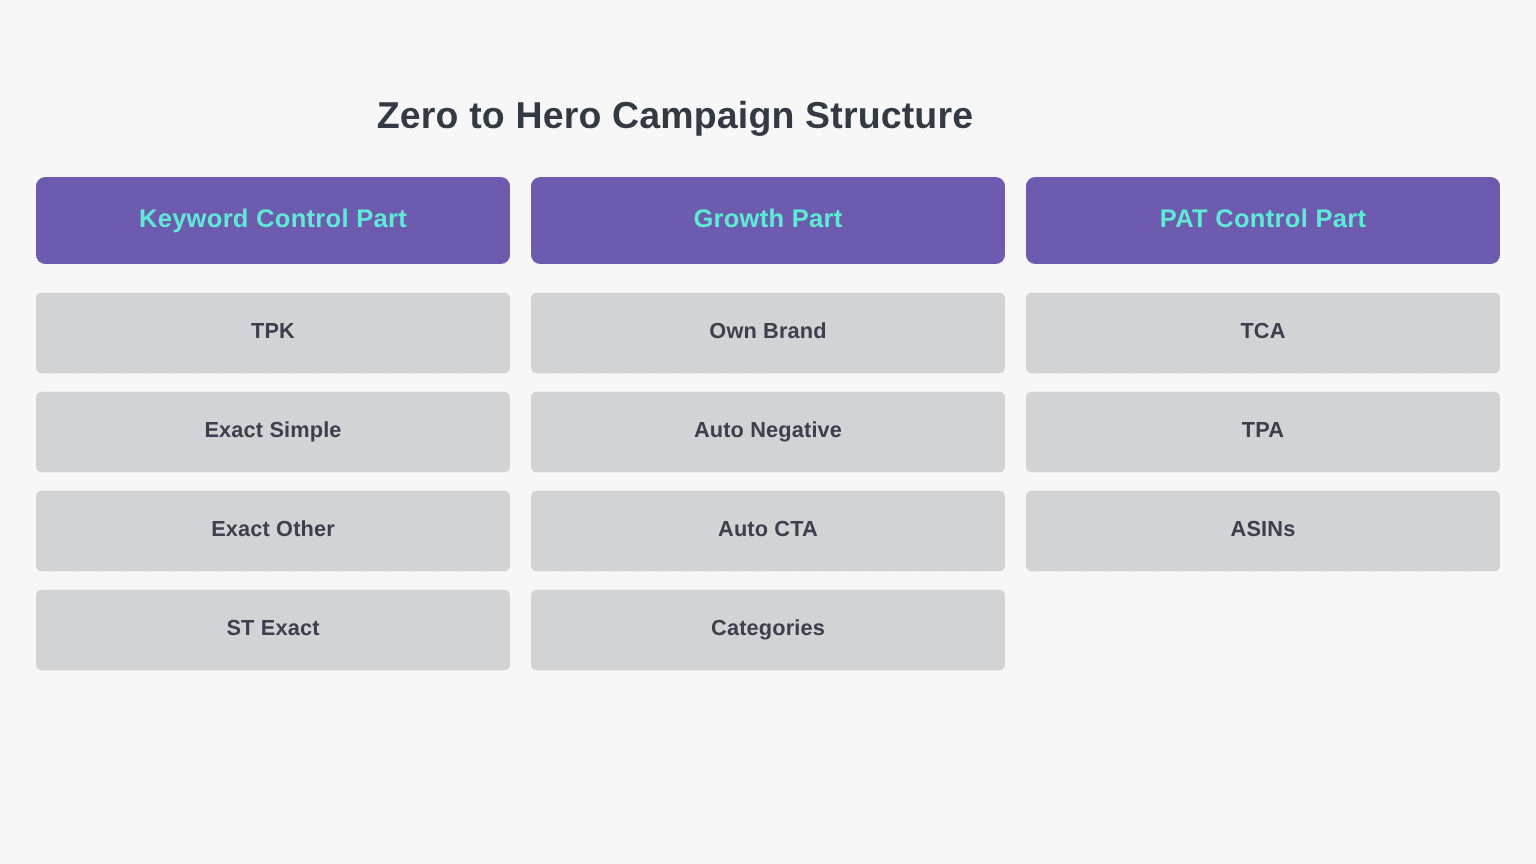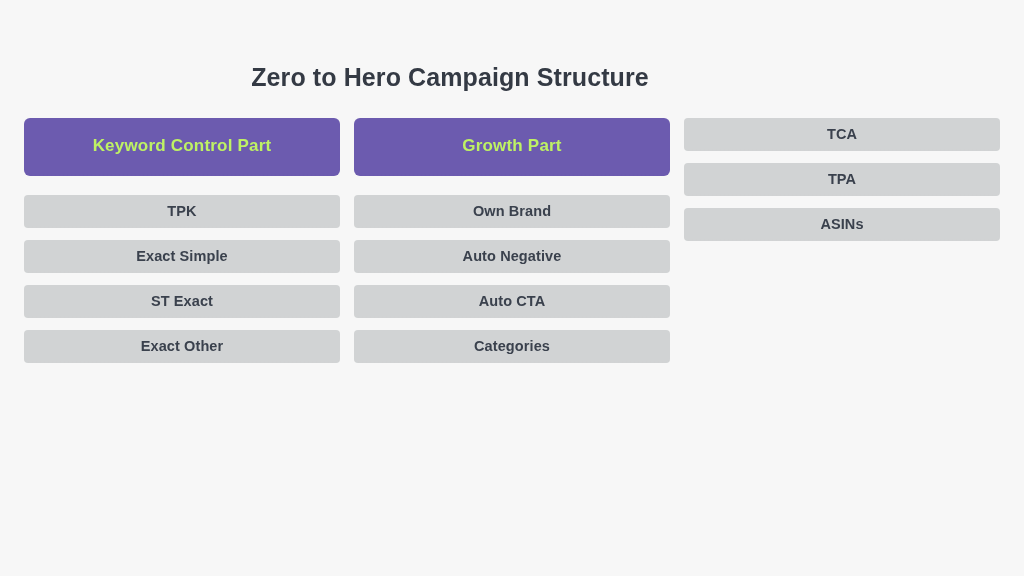--- a/index.html
+++ b/index.html
@@ -57,37 +57,37 @@
     display: flex;
     flex-direction: column;
     align-items: stretch;
   }
 
   
   .col-header {
     height: 58px;
     border-radius: 6px;
     background: #6c5baf;
-    color: #bef264;
+    color: #5eead4;
     font-size: 17px;
     font-weight: bold;
     letter-spacing: 0.2px;
     display: flex;
     align-items: center;
     justify-content: center;
     text-align: left;
     box-sizing: border-box;
     border-bottom: 2px dotted rgba(108, 91, 175, 0.38);
     margin-bottom: 19px;
     user-select: none;
   }
 
   
   .item-box {
-    height: 33px;
+    height: 54px;
     border-radius: 4px;
     background: #d1d3d4;
     color: #3a414d;
     font-size: 14.5px;
     font-weight: bold;
     letter-spacing: 0.1px;
     display: flex;
     align-items: center;
     justify-content: center;
     text-align: right;
@@ -107,32 +107,33 @@
 <div id="infographic">
 
   <h1 class="page-title">Zero to Hero Campaign Structure</h1>
 
   <div class="columns">
 
     <div class="column">
       <div class="col-header">Keyword Control Part</div>
       <div class="item-box">TPK</div>
       <div class="item-box">Exact Simple</div>
+      <div class="item-box">Exact Other</div>
       <div class="item-box">ST Exact</div>
-      <div class="item-box">Exact Other</div>
     </div>
 
     <div class="column">
       <div class="col-header">Growth Part</div>
       <div class="item-box">Own Brand</div>
       <div class="item-box">Auto Negative</div>
       <div class="item-box">Auto CTA</div>
       <div class="item-box">Categories</div>
     </div>
 
     <div class="column">
+      <div class="col-header">PAT Control Part</div>
       <div class="item-box">TCA</div>
       <div class="item-box">TPA</div>
       <div class="item-box">ASINs</div>
     </div>
 
   </div>
 </div>
 
 </body></html>

